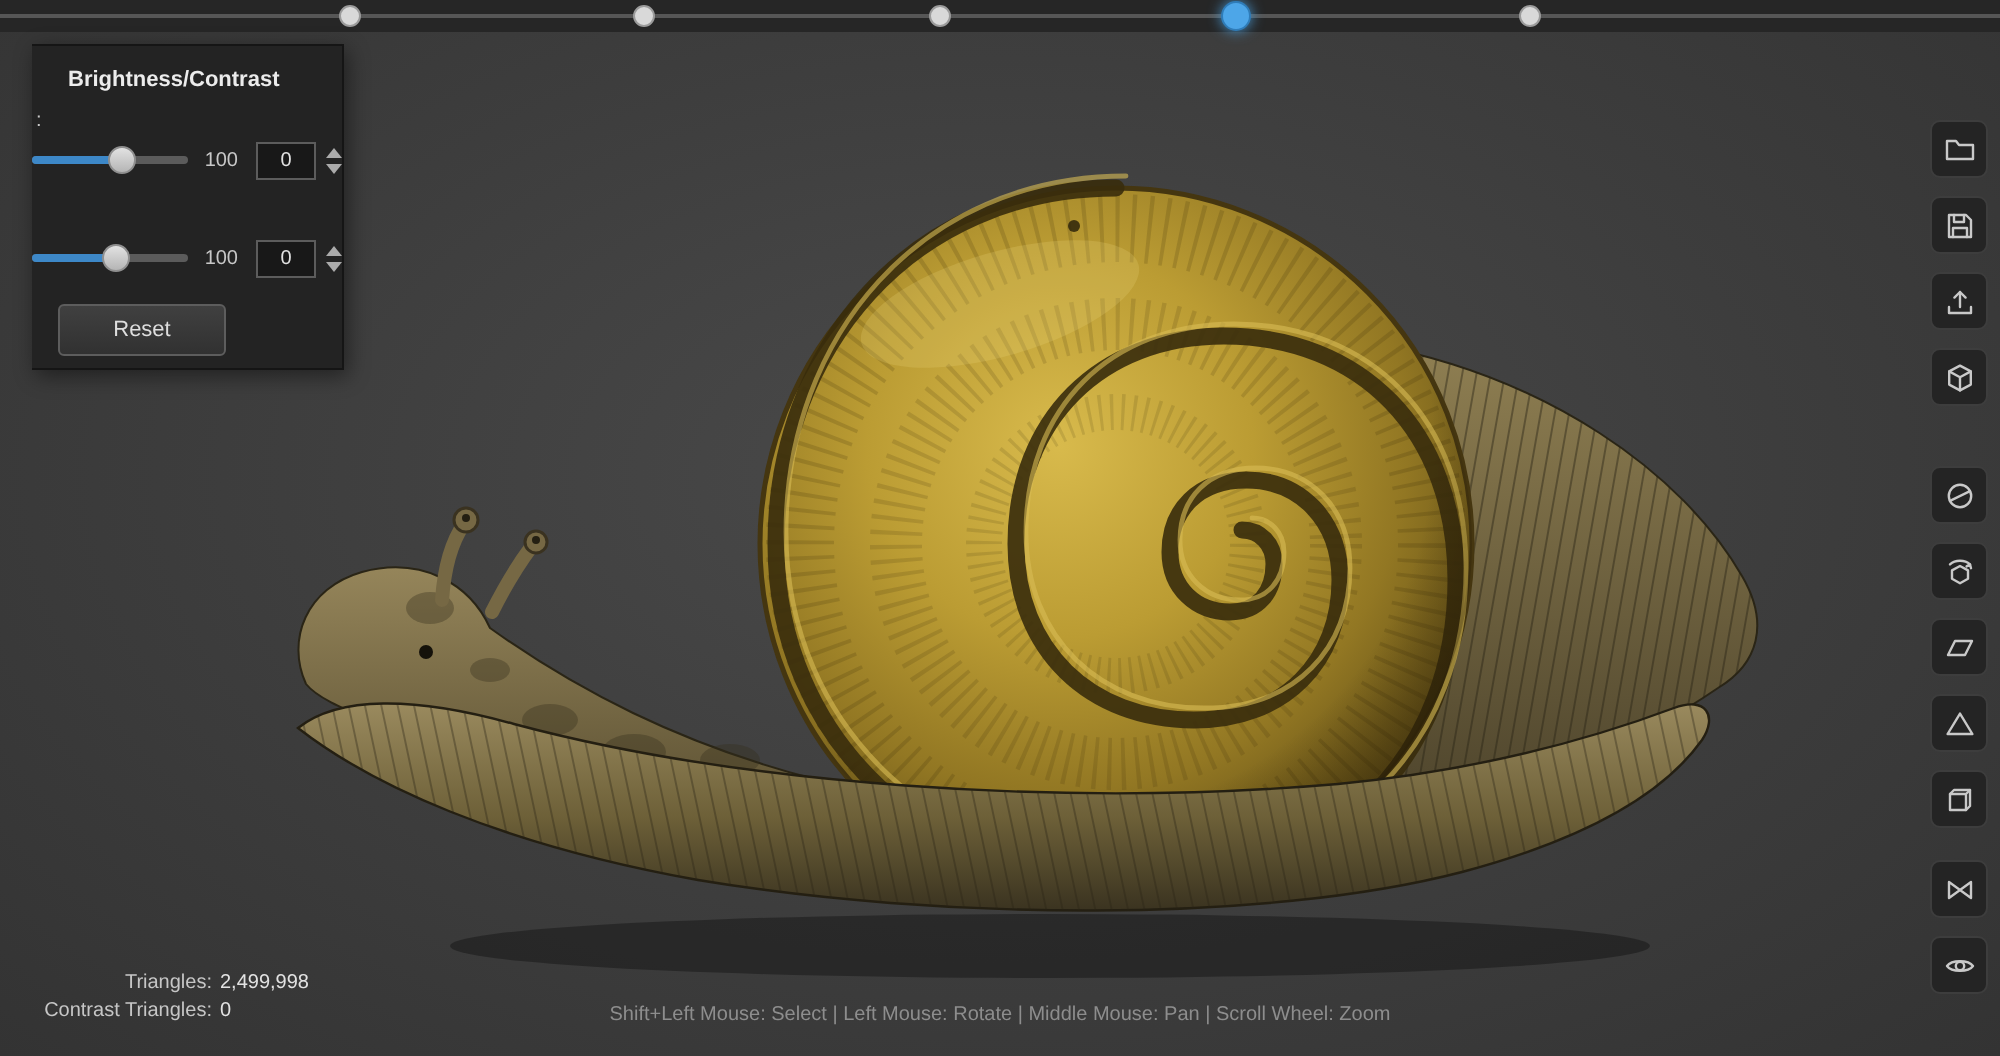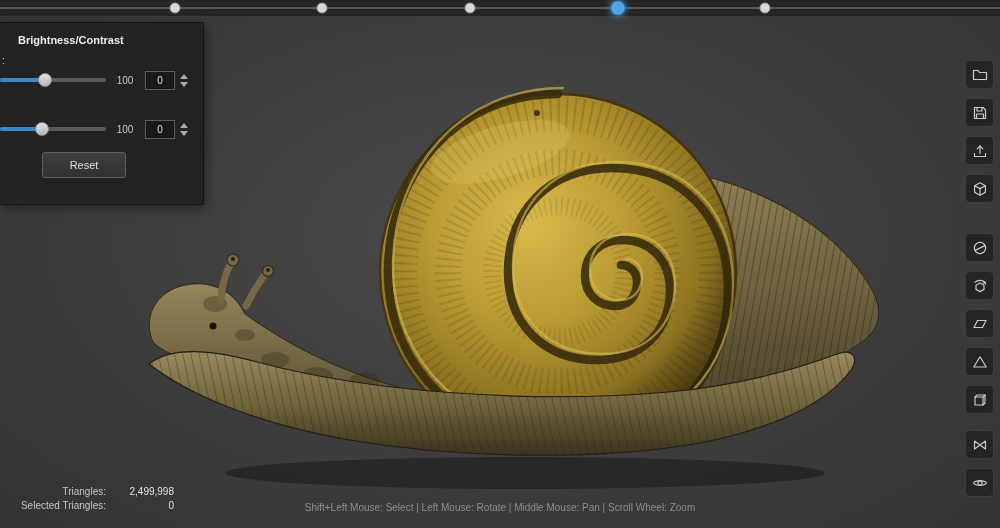--- a/index.html
+++ b/index.html
@@ -24,24 +24,24 @@
     position:absolute;top:8px;transform:translate(-50%,-50%);
     width:11px;height:11px;border-radius:50%;background:#d9d9d9;
     border:1px solid #9b9b9b;box-sizing:border-box;cursor:pointer;
   }
   .step.active{
     width:15px;height:15px;background:#4da6e8;border-color:#2f7cb8;
     box-shadow:0 0 7px rgba(77,166,232,.9);
   }
   
   .panel{
-    position:absolute;left:0;top:22px;width:204px;box-sizing:border-box;
+    position:absolute;left:16px;top:22px;width:156px;box-sizing:border-box;
     background:#232323;border:1px solid #151515;border-left:none;
     box-shadow:2px 3px 10px rgba(0,0,0,.45);
-    padding-bottom:24px;z-index:5;
+    padding-bottom:4px;z-index:5;
   }
   .panel-title{font-size:11px;font-weight:bold;color:#ececec;padding:11px 10px 8px 18px;}
   .row-label{font-size:10px;color:#c8c8c8;padding-left:2px;height:13px;line-height:13px;}
   .slider-row{display:flex;align-items:center;height:26px;margin-bottom:10px;}
   .slider{position:relative;width:106px;height:16px;margin-right:8px;cursor:pointer;}
   .track{position:absolute;left:0;right:0;top:6px;height:4px;background:#5b5b5b;border-radius:2px;}
   .fill{position:absolute;left:0;top:6px;height:4px;background:#3d88c8;border-radius:2px;width:45px;}
   .knob{
     position:absolute;top:1px;width:14px;height:14px;border-radius:50%;
     background:linear-gradient(#e2e2e2,#b5b5b5);border:1px solid #8f8f8f;
@@ -50,21 +50,21 @@
   .maxlbl{width:22px;text-align:center;font-size:10px;color:#c8c8c8;margin-right:9px;}
   .num-input{
     width:28px;height:17px;background:#181818;border:1px solid #5c5c5c;
     color:#e2e2e2;font-size:10px;text-align:center;padding:0;
     font-family:"Liberation Sans", sans-serif;
   }
   .spin{display:flex;flex-direction:column;justify-content:center;gap:3px;margin-left:5px;cursor:pointer;}
   .spin .up{width:0;height:0;border-left:4px solid transparent;border-right:4px solid transparent;border-bottom:5px solid #ababab;}
   .spin .down{width:0;height:0;border-left:4px solid transparent;border-right:4px solid transparent;border-top:5px solid #ababab;}
   .reset-btn{
-    display:block;margin:6px 0 2px 42px;width:84px;height:26px;
+    display:block;margin:6px 0 2px 13px;width:84px;height:26px;
     background:linear-gradient(#404040,#313131);border:1px solid #5d5d5d;border-radius:3px;
     color:#dedede;font-size:11px;cursor:pointer;
     font-family:"Liberation Sans", sans-serif;
   }
   
   .toolbar{position:absolute;right:6px;top:60px;display:flex;flex-direction:column;z-index:5;}
   .tgroup{display:flex;flex-direction:column;gap:9px;}
   .tgroup.gap-lg{margin-top:30px;}
   .tgroup.gap-sm{margin-top:16px;}
   .tool{
@@ -73,21 +73,21 @@
     display:flex;align-items:center;justify-content:center;cursor:pointer;padding:0;
   }
   .tool svg{stroke:#c9c9c9;fill:none;stroke-width:1.2;stroke-linejoin:round;stroke-linecap:round;}
   
   .stats{
     position:absolute;left:10px;top:486px;display:grid;
     grid-template-columns:96px 64px;column-gap:4px;row-gap:3px;
     font-size:10px;color:#c6c6c6;z-index:4;
   }
   .stats .lbl{text-align:right;}
-  .stats .val{text-align:right;color:#e2e2e2;}
+  .stats .val{text-align:left;color:#e2e2e2;}
   .help{
     position:absolute;left:0;right:0;bottom:15px;text-align:center;
     font-size:10px;color:#8d8d8d;z-index:4;
   }
 </style>
 </head>
 <body>
 
 <div class="viewport">
   <svg class="snail" viewBox="0 0 770 420" xmlns="http://www.w3.org/2000/svg">
@@ -284,17 +284,17 @@
         <path d="M1.5 8C3.8 4.8 12.2 4.8 14.5 8 12.2 11.2 3.8 11.2 1.5 8z"></path>
           <circle cx="8" cy="8" r="2.1"></circle>
       </svg>
     </button>
   </div>
 </div>
 
 <div class="stats">
   <span class="lbl">Triangles:</span>
   <span class="val">2,499,998</span>
-  <span class="lbl">Selected Triangles:</span>
+  <span class="lbl">Contrast Triangles:</span>
   <span class="val">0</span>
 </div>
 
 <div class="help">Shift+Left Mouse: Select | Left Mouse: Rotate | Middle Mouse: Pan | Scroll Wheel: Zoom</div>
 
 </body></html>

